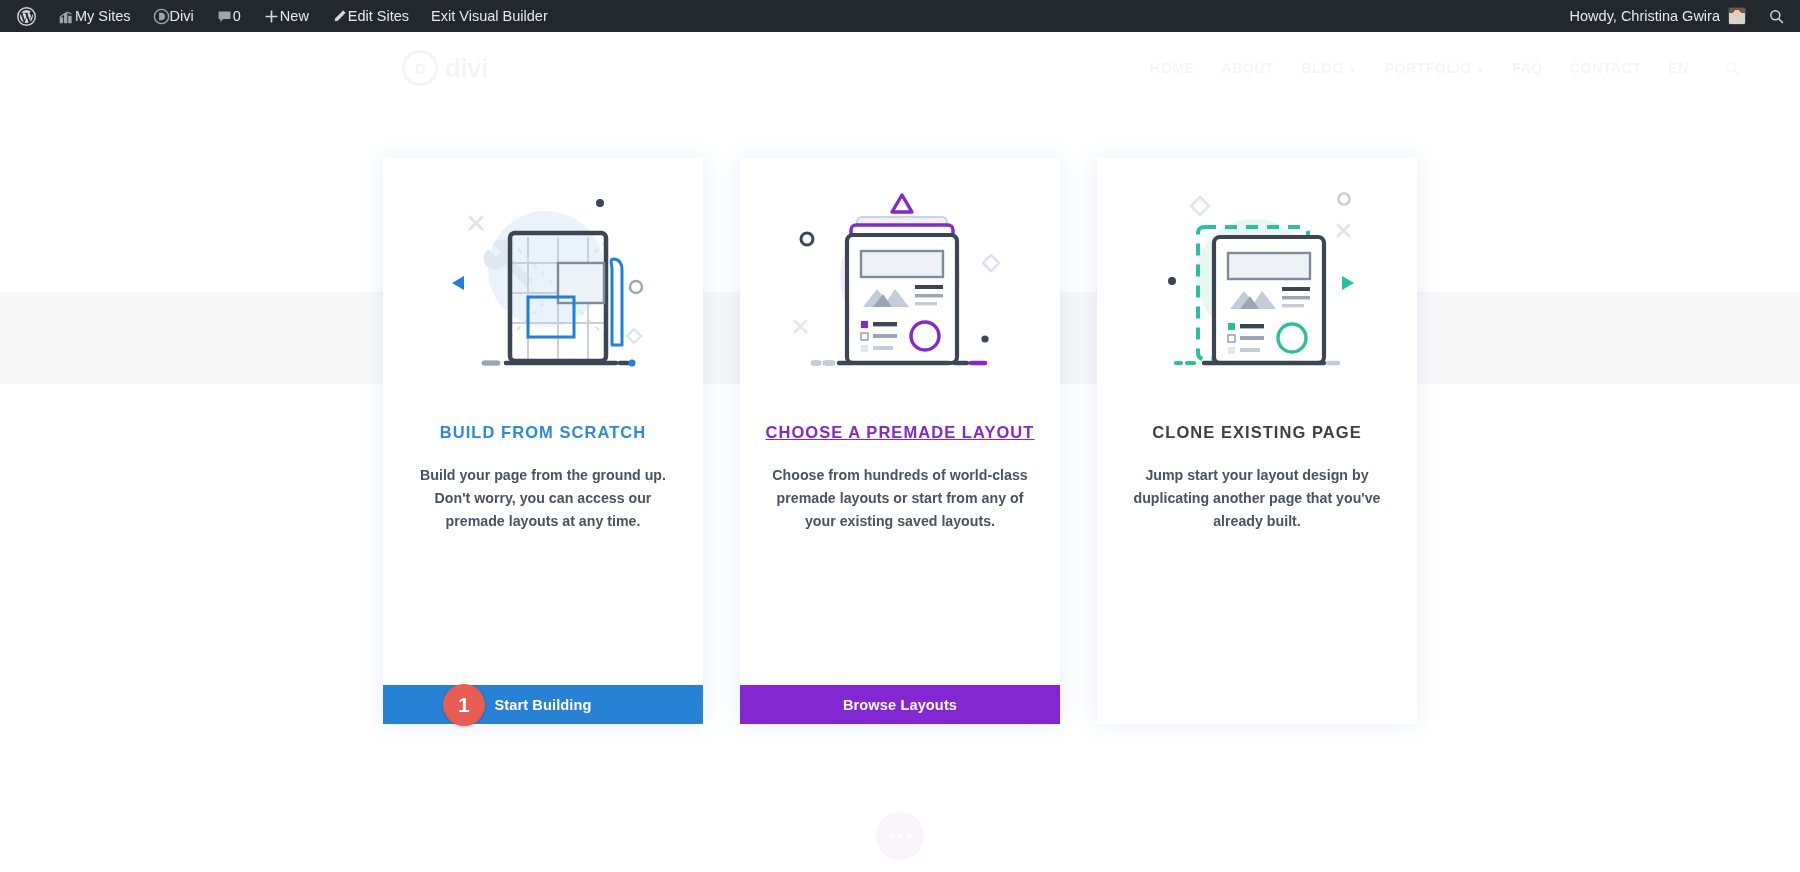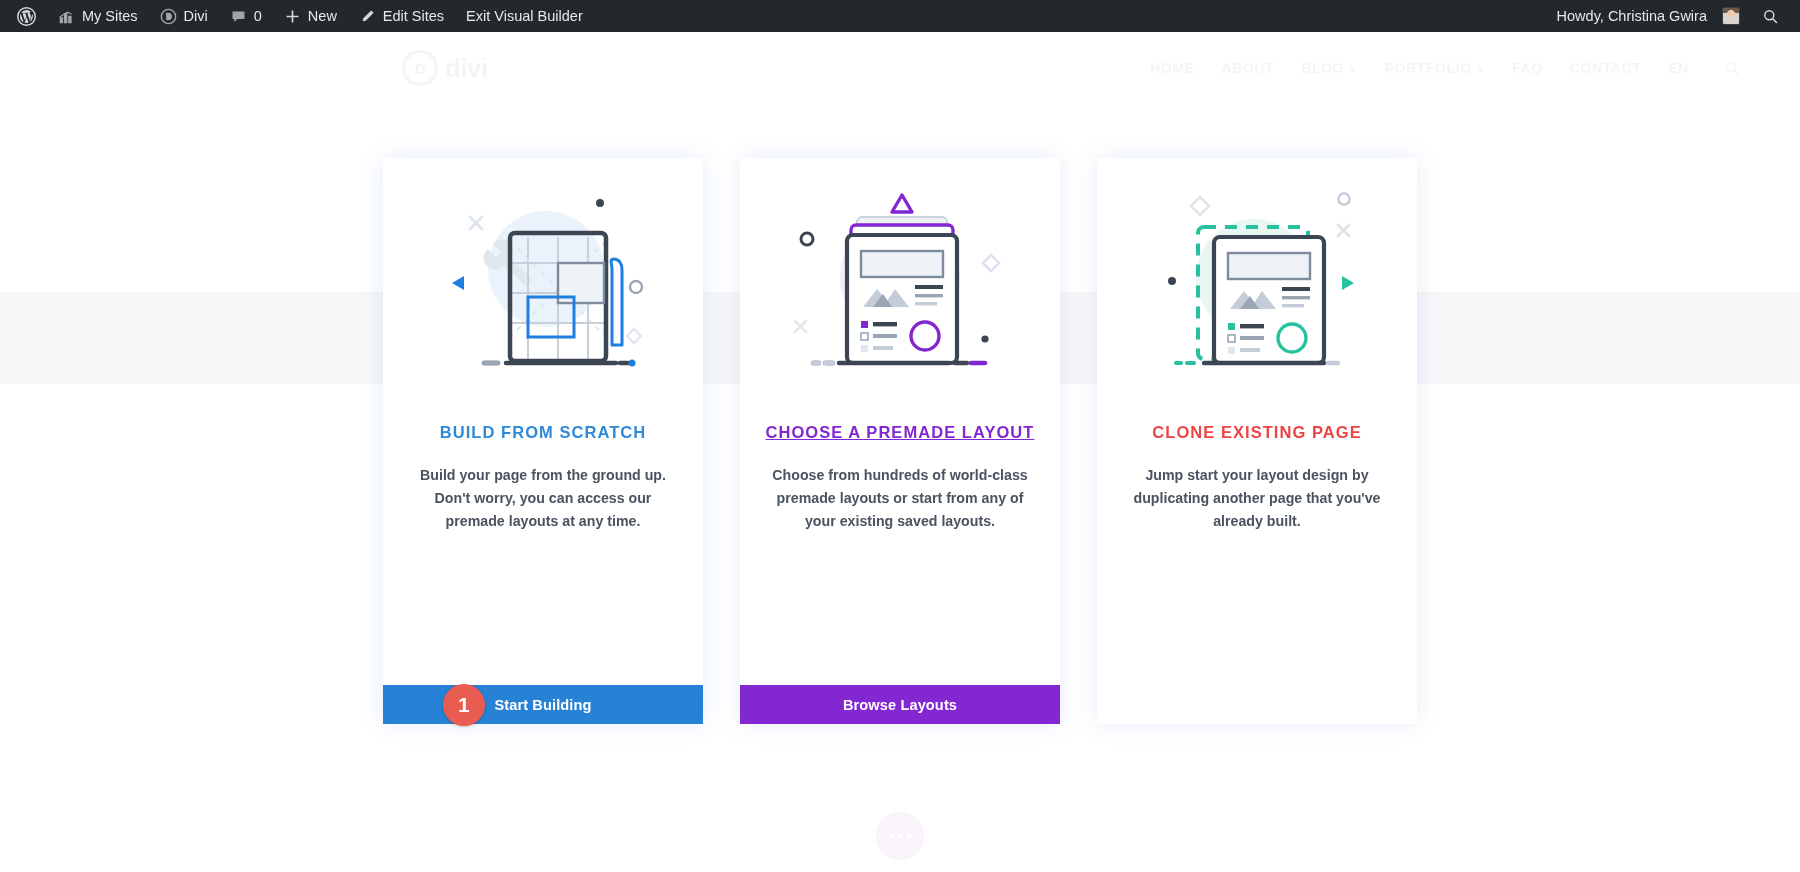--- a/index.html
+++ b/index.html
@@ -12,23 +12,23 @@
 
   
   #adminbar{
     position:absolute;top:0;left:0;width:1800px;height:32px;
     background:#23282d;color:#e6e8ea;
     display:flex;align-items:center;
     font-size:14.5px;
     z-index:60;
   }
   .ab-left{display:flex;align-items:center;padding-left:6px;}
-  .ab-right{margin-left:auto;display:flex;align-items:center;padding-right:10px;}
+  .ab-right{margin-left:auto;display:flex;align-items:center;padding-right:4px;}
   .ab-item{
-    display:flex;align-items:center;gap:7px;
+    display:flex;align-items:center;gap:0;
     padding:0 11px;height:32px;color:#e6e8ea;white-space:nowrap;
   }
   .ab-icon{display:inline-flex;align-items:center;justify-content:center;color:#a0a5aa;}
   .ab-num{color:#e6e8ea;}
   .avatar{
     width:18px;height:18px;border-radius:2px;margin-left:8px;
     background:
       radial-gradient(circle at 50% 34%, #f0c9a8 0 28%, transparent 29%),
       linear-gradient(#6d5a4a 0 34%, #d8d4ce 34% 100%);
     border:1px solid #3a4046;
@@ -83,21 +83,21 @@
     height:246px;display:flex;align-items:center;justify-content:center;
     flex:0 0 auto;
   }
   .card-title{
     text-align:center;
     font-size:16.5px;font-weight:700;letter-spacing:1.05px;
     margin-top:19px;
   }
   .c1 .card-title{color:#2d8adb;}
   .c2 .card-title{color:#8227d2;text-decoration:underline;}
-  .c3 .card-title{color:#ef4444;}
+  .c3 .card-title{color:#404040;}
   .card-desc{
     margin:22px 26px 0 26px;
     text-align:center;
     font-size:14.2px;line-height:1.63;
     color:#4a5360;font-weight:600;
   }
   .card-btn{
     margin-top:auto;
     height:39px;
     display:flex;align-items:center;justify-content:center;

